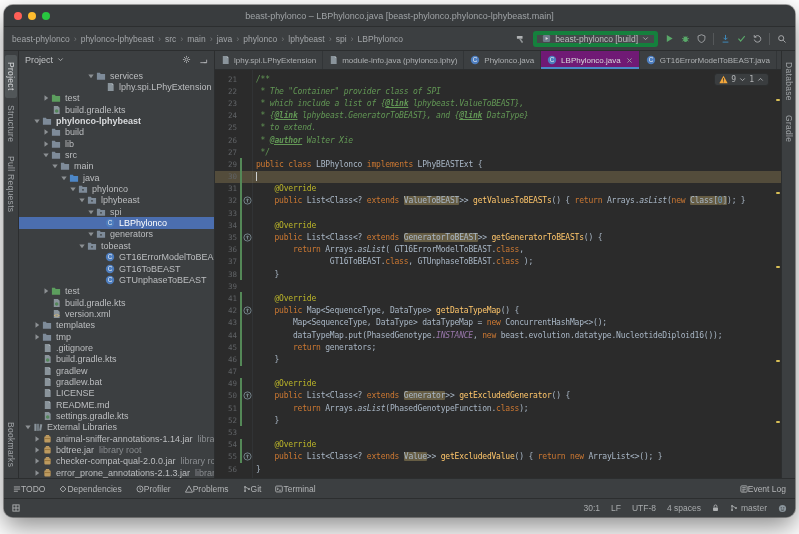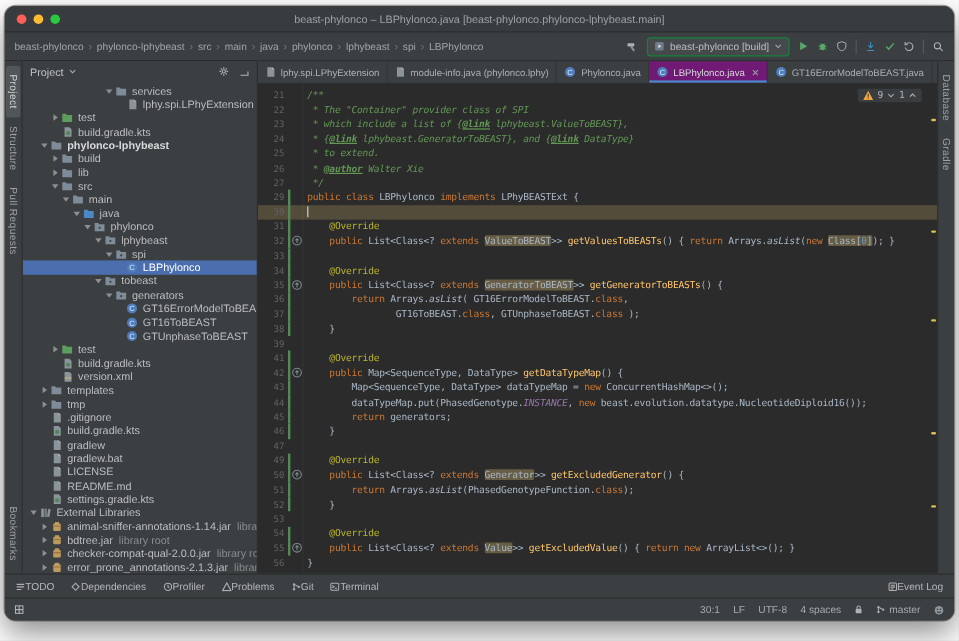--- a/index.html
+++ b/index.html
@@ -22,21 +22,21 @@
 
   
   .toolbar { height:24px; flex:0 0 24px; background:#3c3f41; border-bottom:1px solid #2c2e2f;
     display:flex; align-items:center; padding:0 8px; }
   .crumbs { display:flex; align-items:center; gap:4px; font-size:8.5px; color:#a2a5a8;
     flex:1; min-width:0; white-space:nowrap; overflow:hidden; }
   .crumb-sep { color:#75787a; font-size:9px; }
   .toolbar-right { display:flex; align-items:center; gap:7px; padding-left:8px; }
   .tbtn { display:inline-flex; align-items:center; cursor:default; }
   .tsep { width:1px; height:12px; background:#55585a; }
-  .combo { display:flex; align-items:center; gap:4px; background:#45494b; border:1px solid #15803d;
+  .combo { display:flex; align-items:center; gap:4px; background:#45494b; border:4px solid #15803d;
     border-radius:3px; height:16px; padding:0 5px; font-size:8.5px; color:#bcbec0; white-space:nowrap; }
 
   
   .main { flex:1; display:flex; min-height:0; }
   .strip { width:15px; flex:0 0 15px; background:#3c3f41; display:flex; flex-direction:column;
     align-items:center; font-size:8.5px; color:#9fa3a6; padding:4px 0; }
   .strip.left { border-right:1px solid #2c2e2f; }
   .strip.right { border-left:1px solid #2c2e2f; width:14px; flex-basis:14px; }
   .strip-item { writing-mode:vertical-rl; padding:7px 1px; letter-spacing:.3px; white-space:nowrap; }
   .strip-item.active { background:#515658; color:#d4d6d8; border-radius:2px; }
@@ -420,47 +420,47 @@
           <div class="trow selected" style="padding-left: 76px;">
             <span class="arr"></span>
             <span class="ticon">
               <svg width="10" height="10" viewBox="0 0 11 11">
                 <circle cx="5.5" cy="5.5" r="4.6" fill="#4D7DBE"></circle>
                 <text x="5.5" y="8.1" font-size="7" text-anchor="middle" fill="#eceff1" font-family="sans-serif">C</text>
               </svg>
             </span>
             <span class="tlabel">LBPhylonco</span>
           </div>
+          <div class="trow" style="padding-left: 67px;">
+            <span class="arr">
+              <svg width="8" height="8" viewBox="0 0 8 8">
+                <path d="M1.3 2.5h5.4L4 6.2z" fill="#8C9093"></path>
+              </svg>
+            </span>
+            <span class="ticon">
+              <svg width="10" height="10" viewBox="0 0 11 11">
+                <path d="M1 2h3.2l1 1.2H10V9.5H1z" fill="#7E8B99"></path>
+                <circle cx="5.5" cy="6.4" r="1" fill="#3c3f41"></circle>
+              </svg>
+            </span>
+            <span class="tlabel">generators</span>
+          </div>
           <div class="trow" style="padding-left: 58px;">
             <span class="arr">
               <svg width="8" height="8" viewBox="0 0 8 8">
                 <path d="M1.3 2.5h5.4L4 6.2z" fill="#8C9093"></path>
               </svg>
             </span>
             <span class="ticon">
               <svg width="10" height="10" viewBox="0 0 11 11">
                 <path d="M1 2h3.2l1 1.2H10V9.5H1z" fill="#7E8B99"></path>
                 <circle cx="5.5" cy="6.4" r="1" fill="#3c3f41"></circle>
               </svg>
             </span>
             <span class="tlabel">tobeast</span>
-          </div>
-          <div class="trow" style="padding-left: 67px;">
-            <span class="arr">
-              <svg width="8" height="8" viewBox="0 0 8 8">
-                <path d="M1.3 2.5h5.4L4 6.2z" fill="#8C9093"></path>
-              </svg>
-            </span>
-            <span class="ticon">
-              <svg width="10" height="10" viewBox="0 0 11 11">
-                <path d="M1 2h3.2l1 1.2H10V9.5H1z" fill="#7E8B99"></path>
-                <circle cx="5.5" cy="6.4" r="1" fill="#3c3f41"></circle>
-              </svg>
-            </span>
-            <span class="tlabel">generators</span>
           </div>
           <div class="trow" style="padding-left: 76px;">
             <span class="arr"></span>
             <span class="ticon">
               <svg width="10" height="10" viewBox="0 0 11 11">
                 <circle cx="5.5" cy="5.5" r="4.6" fill="#4D7DBE"></circle>
                 <text x="5.5" y="8.1" font-size="7" text-anchor="middle" fill="#eceff1" font-family="sans-serif">C</text>
               </svg>
             </span>
             <span class="tlabel">GT16ErrorModelToBEAST</span>

